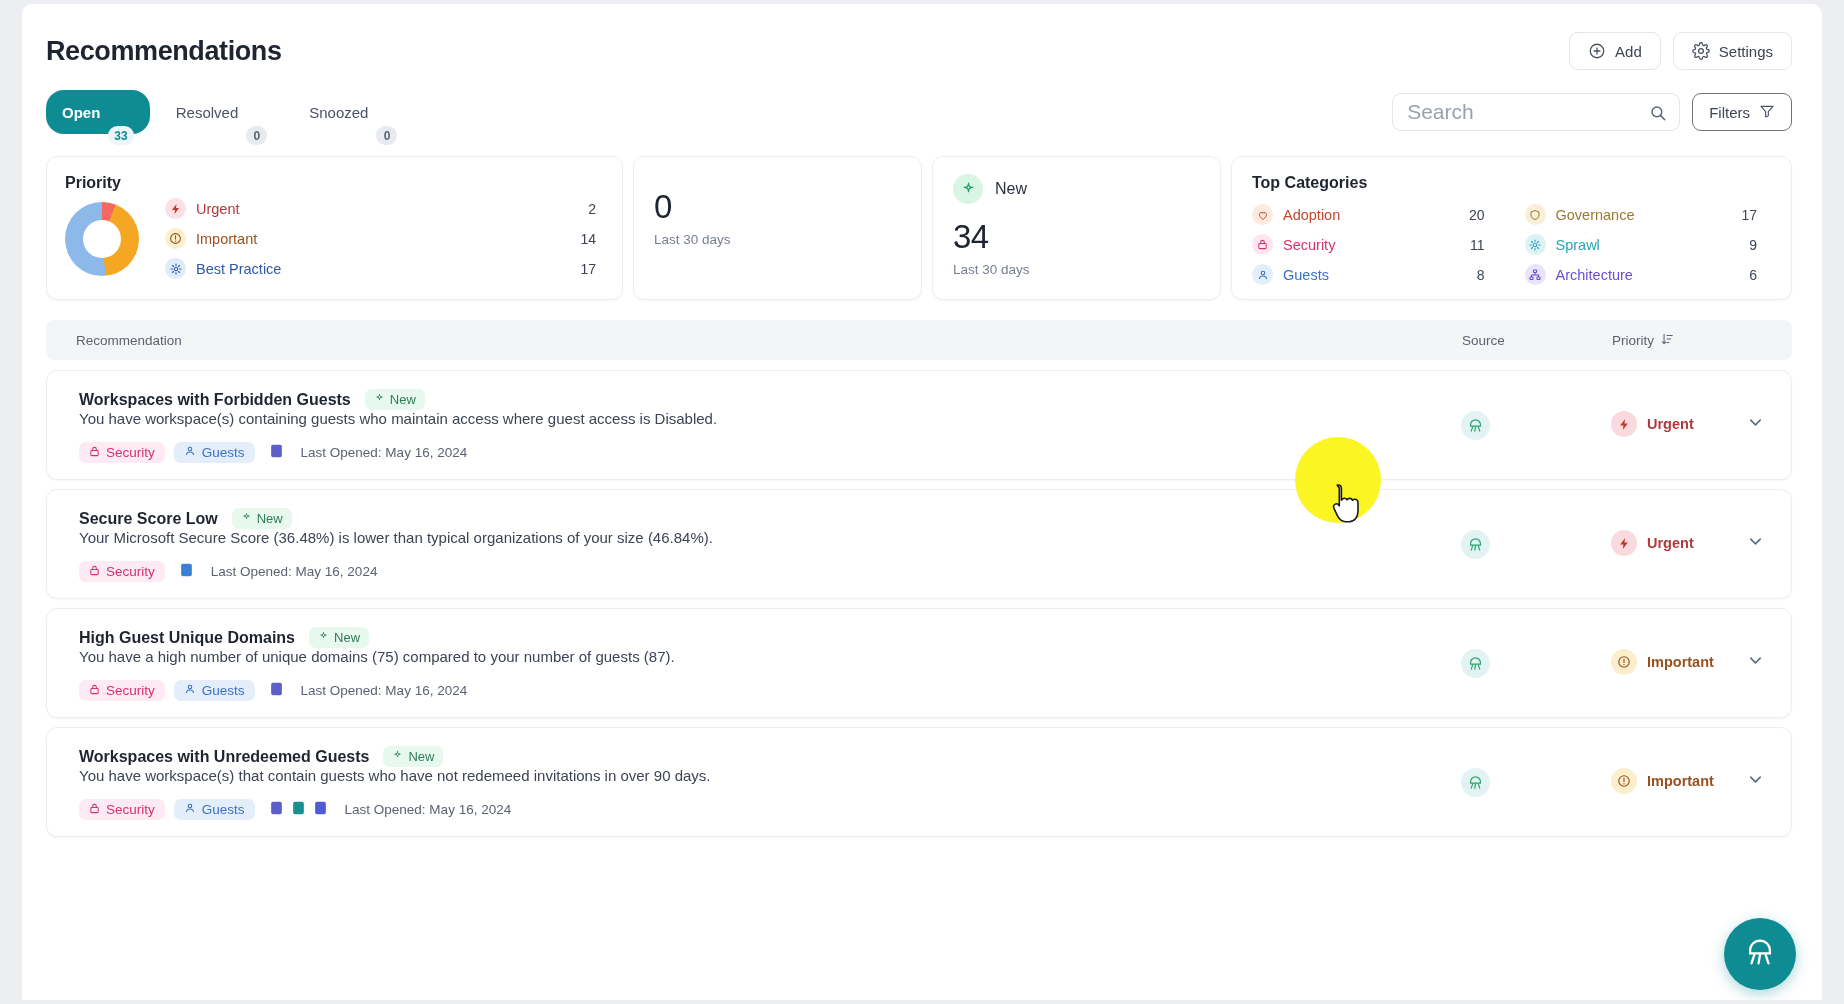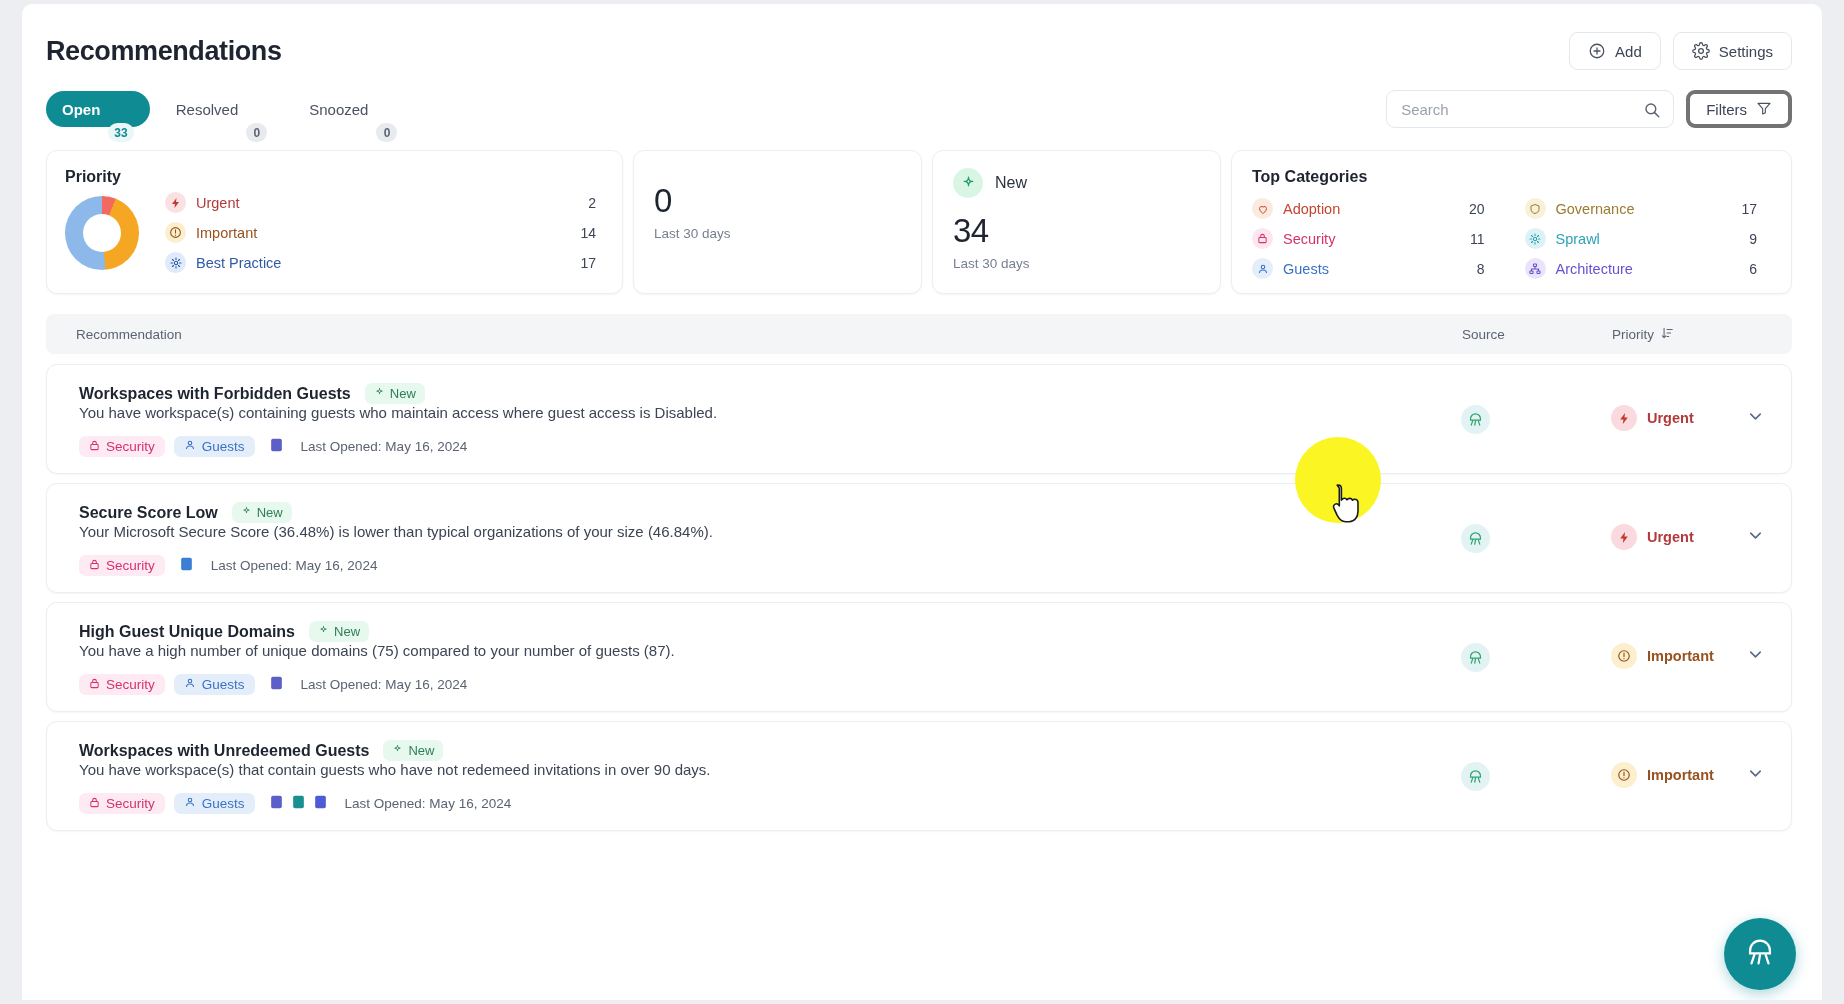--- a/index.html
+++ b/index.html
@@ -43,49 +43,49 @@
   .btn svg { display: block; }
 
   
   .subbar {
     display: flex; align-items: center; justify-content: space-between;
     padding: 20px 30px 0 24px;
   }
   .tabs { display: flex; align-items: center; gap: 10px; }
   .tab {
     display: inline-flex; align-items: center; gap: 8px;
-    height: 36px; padding: 0 16px; border-radius: 18px;
+    height: 44px; padding: 0 16px; border-radius: 18px;
     font-size: 15px; color: #4a5262; cursor: pointer;
     background: transparent; border: none;
   }
   .tab.active { background: #0f8b94; color: #ffffff; font-weight: 600; }
   .tab .count {
     display: inline-flex; align-items: center; justify-content: center;
     min-width: 21px; height: 19px; padding: 0 6px; border-radius: 10px;
     background: #e7eaee; color: #5d6572; font-size: 12px; font-weight: 600; margin-top: 47px;
   }
   .tab.active .count { background: #eaf6f7; color: #0f8b94; }
 
   .search-wrap { display: flex; align-items: center; gap: 12px; }
   .search-box {
     position: relative; width: 288px; height: 38px;
     border: 1px solid #e3e6eb; border-radius: 9px; background: #fff;
     display: flex; align-items: center;
   }
   .search-box input {
     flex: 1; height: 100%; border: none; outline: none; background: transparent;
-    padding: 0 36px 0 14px; font-size: 15px; color: #4d7c0f;
+    padding: 0 36px 0 14px; font-size: 21px; color: #4d7c0f;
     font-family: "Liberation Sans", sans-serif;
   }
   .search-box input::placeholder { color: #9aa1ad; }
   .search-box .s-icon { position: absolute; right: 12px; top: 10px; }
   .filters-btn {
     display: inline-flex; align-items: center; gap: 9px;
     height: 38px; padding: 0 16px;
-    border: 4px solid #737373; border-radius: 9px; background: #fff;
+    border: 1px solid #737373; border-radius: 9px; background: #fff;
     font-size: 15px; color: #3c4455; cursor: pointer;
   }
 
   
   .cards {
     display: flex; gap: 10px; padding: 22px 30px 0 24px; align-items: stretch;
   }
   .card {
     background: #fff; border: 1px solid #eceef2; border-radius: 11px;
     box-shadow: 0 1px 2px rgba(16,24,40,.04);

